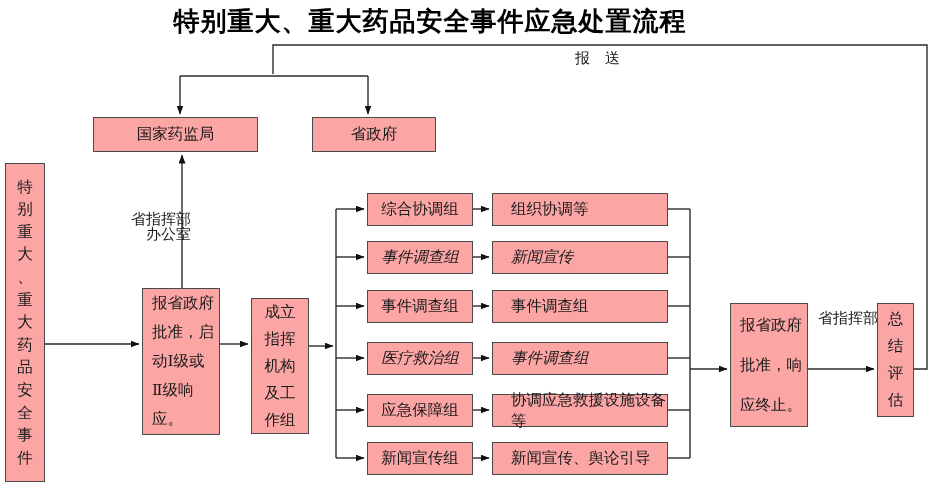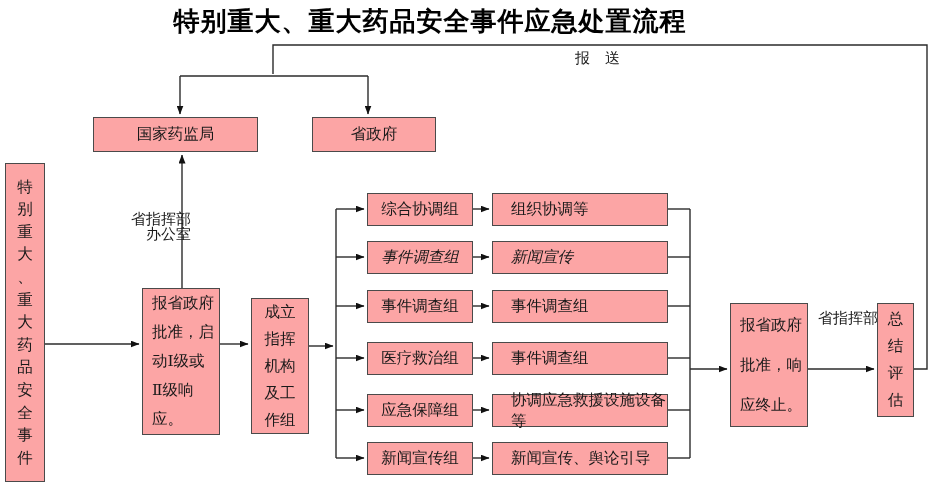--- a/index.html
+++ b/index.html
@@ -22,21 +22,21 @@
   .n-incident { left:5px; top:163px; width:40px; height:319px; line-height:22.6px; }
   .n-nmpa     { left:93px; top:117px; width:165px; height:35px; }
   .n-gov      { left:312px; top:117px; width:124px; height:35px; }
   .n-start    { left:142px; top:288px; width:78px; height:147px; line-height:29px; justify-content:flex-start; padding-left:9px; text-align:left; }
   .n-setup    { left:251px; top:298px; width:58px; height:136px; line-height:27px; }
   .n-end      { left:730px; top:303px; width:78px; height:124px; line-height:40px; justify-content:flex-start; padding-left:9px; text-align:left; }
   .n-summary  { left:877px; top:303px; width:37px; height:114px; line-height:27px; }
   .grp  { left:367px; width:106px;  height:33px; }
   .duty { left:492px; width:176px; height:33px; justify-content:flex-start; padding-left:18px; text-align:left; }
   .r1 { top:193px; } .r2 { top:241px;font-style:italic; } .r3 { top:290px; }
-  .r4 { top:342px; } .r5 { top:394px; } .r6 { top:442px; }
+  .r4 { top:342px;font-style:italic; } .r5 { top:394px; } .r6 { top:442px; }
   .lbl-report  { left:520px; top:51px;  width:100px; }
   .lbl-office  { left:105px; top:212px; width:86px; }
   .lbl-assess  { left:54px;  top:270px; width:96px; }
   .lbl-command { left:808px; top:311px; width:70px; }
 </style>
 </head>
 <body>
 
 <div class="stage">
 

